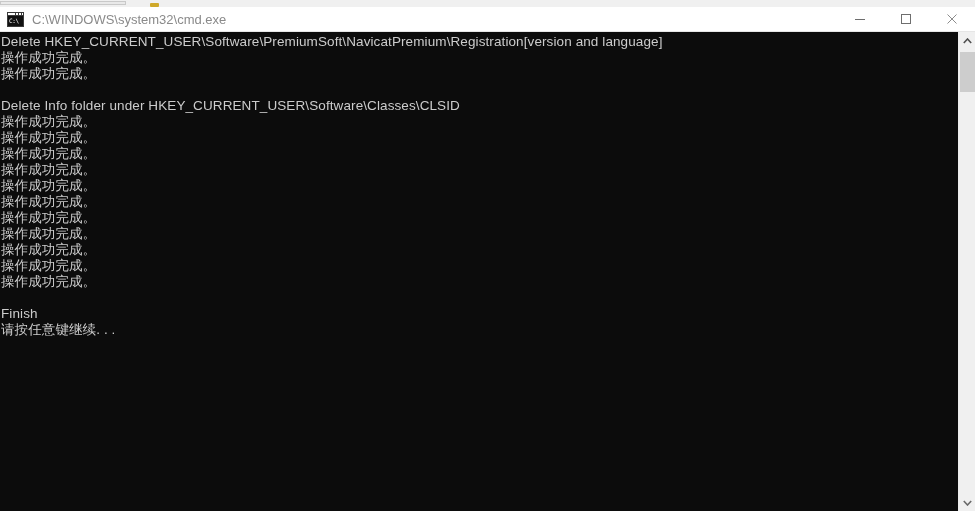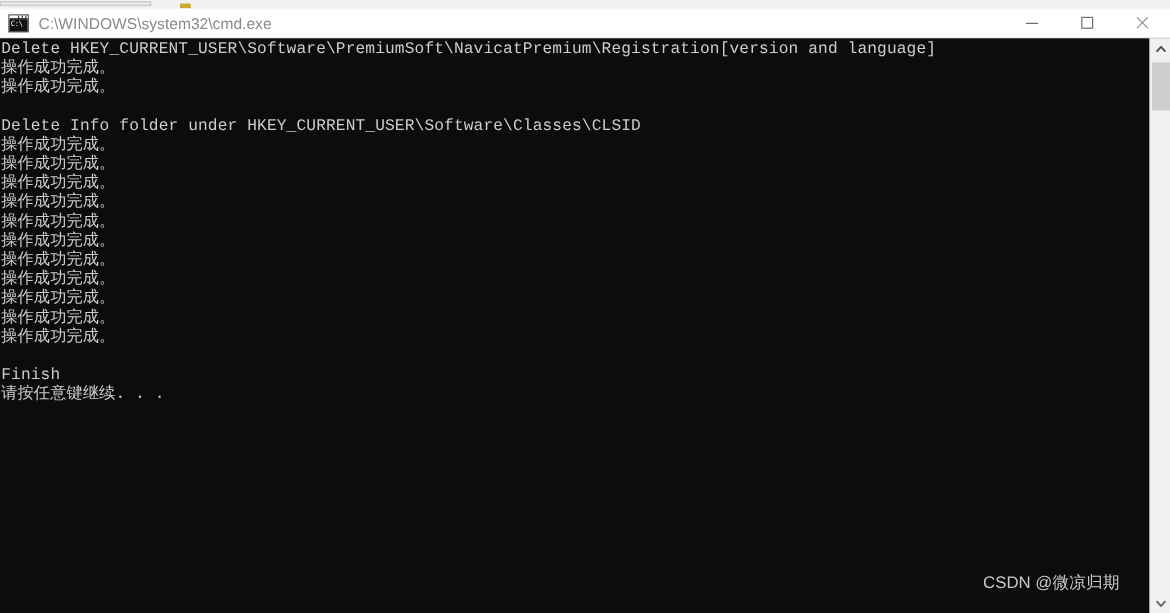--- a/index.html
+++ b/index.html
@@ -116,21 +116,21 @@
 
   
   .console {
     position: absolute;
     left: 0; top: 32px;
     width: 958px; height: 479px;
     background: #0c0c0c;
     overflow: hidden;
   }
   .console-text {
-    font-family: Liberation Mono, monospace;
+    font-family: Liberation Sans, sans-serif;
     font-size: 13.5px;
     line-height: 16px;
     color: #cccccc;
     white-space: pre;
     padding: 2px 16px 0 1px;
     letter-spacing: 0.1px;
   }
   .console-text .line {
     height: 16px;
     white-space: pre;
@@ -214,21 +214,20 @@
         <svg width="12" height="12" viewBox="0 0 12 12" aria-hidden="true">
           <line x1="1.5" y1="1.5" x2="10.5" y2="10.5" stroke="#8c8c8c" stroke-width="1"></line>
           <line x1="10.5" y1="1.5" x2="1.5" y2="10.5" stroke="#8c8c8c" stroke-width="1"></line>
         </svg>
       </div>
     </div>
   </div>
 
   <div class="console">
     <div class="console-text" id="console-text"><div class="line">Delete HKEY_CURRENT_USER\Software\PremiumSoft\NavicatPremium\Registration[version and language]</div><div class="line">操作成功完成。</div><div class="line">操作成功完成。</div><div class="line blank"> </div><div class="line">Delete Info folder under HKEY_CURRENT_USER\Software\Classes\CLSID</div><div class="line">操作成功完成。</div><div class="line">操作成功完成。</div><div class="line">操作成功完成。</div><div class="line">操作成功完成。</div><div class="line">操作成功完成。</div><div class="line">操作成功完成。</div><div class="line">操作成功完成。</div><div class="line">操作成功完成。</div><div class="line">操作成功完成。</div><div class="line">操作成功完成。</div><div class="line">操作成功完成。</div><div class="line blank"> </div><div class="line">Finish</div><div class="line">请按任意键继续. . .</div></div>
-    <div class="watermark">CSDN @微凉归期</div>
   </div>
 
   <div class="scrollbar">
     <div class="sb-arrow up">
       <svg width="9" height="6" viewBox="0 0 9 6" aria-hidden="true">
         <path d="M0.8 5 L4.5 1 L8.2 5" fill="none" stroke="#505050" stroke-width="1.6"></path>
       </svg>
     </div>
     <div class="sb-thumb"></div>
     <div class="sb-arrow down">

